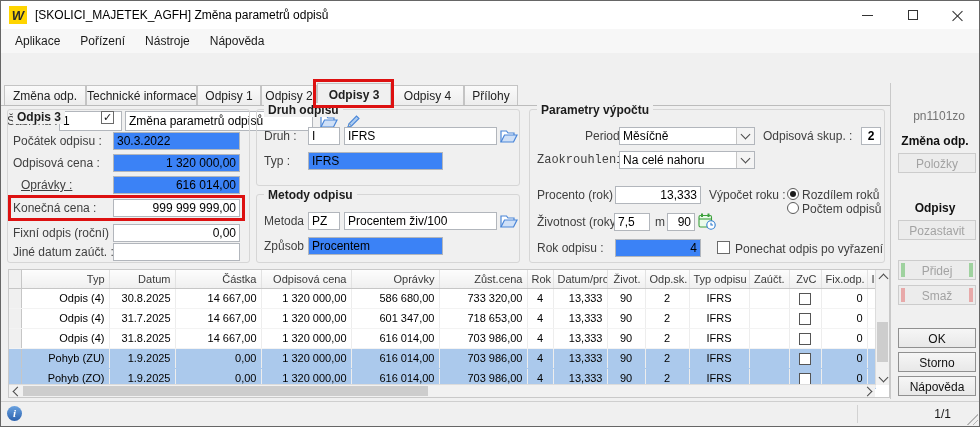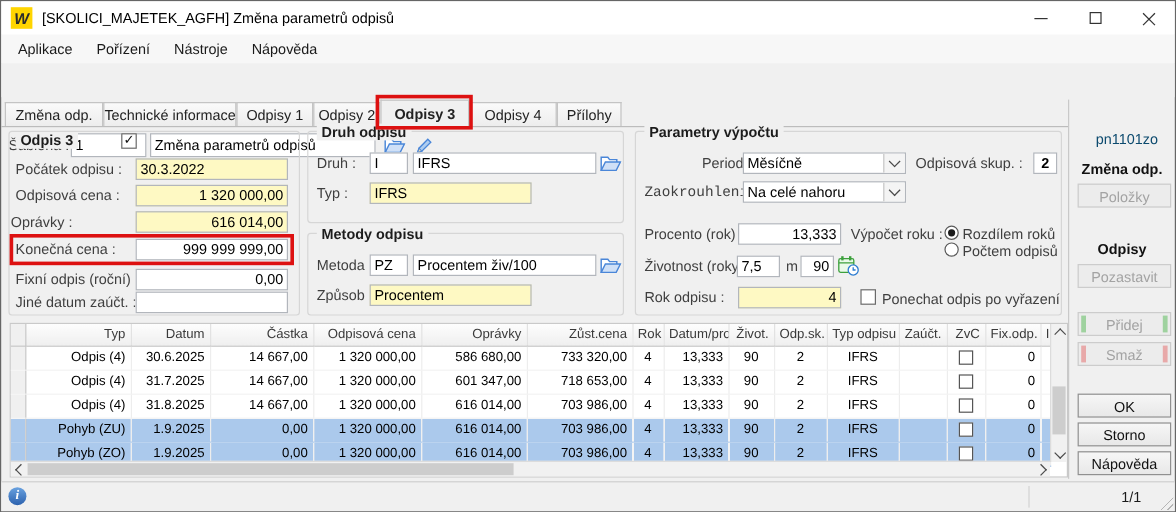--- a/index.html
+++ b/index.html
@@ -19,21 +19,21 @@
 
   
   .menubar{position:absolute;left:0;top:28px;width:100%;height:24px;background:#f7f7f7;display:flex;align-items:center;padding-left:4px;box-sizing:border-box;}
   .menu-item{padding:3px 10px;font-size:12px;color:#1a1a1a;white-space:nowrap;}
 
   
   .toolbar{position:absolute;left:0;top:52px;width:100%;height:28px;background:#f0f0f0;}
   .lbl{position:absolute;font-size:12px;color:#3f3f3f;white-space:nowrap;}
   .fld{position:absolute;height:18px;box-sizing:border-box;border:1px solid #b2b6bc;background:#fff;font-size:12px;padding:0 3px;font-family:inherit;color:#000;line-height:16px;white-space:nowrap;overflow:hidden;}
   input.fld{outline:none;}
-  .fld.ro{background:#fef9c3;}
+  .fld.ro{background:#3b82f6;}
   .num{text-align:right;}
   .icon-btn{position:absolute;width:20px;height:18px;display:flex;align-items:center;justify-content:center;}
 
   
   .tabstrip{position:absolute;left:0;top:81px;width:889px;height:24px;display:flex;align-items:flex-end;padding-left:3px;box-sizing:border-box;border-bottom:1px solid #bcbcbc;}
   .tab{height:20px;line-height:20px;text-align:center;font-size:12px;border:1px solid #c4c4c4;border-bottom:none;background:linear-gradient(#fafafa,#ededed);color:#222;box-sizing:border-box;white-space:nowrap;overflow:hidden;}
   .tab.active{height:23px;line-height:23px;background:#f0f0f0;font-weight:bold;margin-bottom:-1px;border-bottom:1px solid #f0f0f0;}
 
   
   .grp{position:absolute;border:1px solid #d6d6d6;border-radius:3px;box-sizing:border-box;}
@@ -123,42 +123,42 @@
           <path d="M1 13 L1 2 L6.5 2 L8 4 L14 4 L14 6" fill="#ffffff" stroke="#4a86d8" stroke-width="1.2"></path>
           <path d="M1 13 L4.5 6 L17 6 L13.5 13 Z" fill="#cfe0f7" stroke="#4a86d8" stroke-width="1.2"></path>
         </svg>
     </div>
     <div class="icon-btn" style="left:342px;top:59px;">
       <svg width="15" height="15" viewBox="0 0 15 15">
           <path d="M2 13 L3.2 9.5 L10.5 2 L13 4.5 L5.5 12 Z" fill="#aecdf0" stroke="#4a86d8" stroke-width="1.1"></path>
           <path d="M2 13 L3.2 9.5 L5.5 12 Z" fill="#f2dcae" stroke="#4a86d8" stroke-width="0.9"></path>
         </svg>
     </div>
-    <span class="lbl" style="right:14px;top:56px;color:#0c4a6e;">pn1101zo</span>
+    <span class="lbl" style="right:14px;top:56px;color:#737373;">pn1101zo</span>
   </div>
 
   <div class="tabstrip">
     <div class="tab" style="width:82px;">Změna odp.</div>
     <div class="tab" style="width:111px;">Technické informace</div>
     <div class="tab" style="width:64px;">Odpisy 1</div>
     <div class="tab" style="width:56px;">Odpisy 2</div>
     <div class="tab active" style="width:74px;">Odpisy 3</div>
     <div class="tab" style="width:73px;text-align:center;">Odpisy 4</div>
     <div class="tab" style="width:54px;">Přílohy</div>
   </div>
 
   <div class="grp" style="left:6px;top:108px;width:243px;height:154px;"></div>
   <span class="grp-title" style="left:12px;top:109px;">Odpis 3</span>
   <div class="cb" style="left:100px;top:110px;"><span>✓</span></div>
 
   <span class="lbl" style="left:12px;top:133px;">Počátek odpisu :</span>
   <input class="fld ro" style="left: 112px; top: 131px; width: 127px;" value="30.3.2022">
   <span class="lbl" style="left:12px;top:155px;">Odpisová cena :</span>
   <input class="fld ro num" style="left: 112px; top: 153px; width: 127px;" value="1 320 000,00">
-  <span class="lbl" style="left:8px;top:177px;">Oprávky :</span>
+  <span class="lbl" style="left:20px;top:177px;text-decoration:underline;">Oprávky :</span>
   <input class="fld ro num" style="left: 112px; top: 175px; width: 127px;" value="616 014,00">
   <span class="lbl" style="left:12px;top:200px;">Konečná cena :</span>
   <input class="fld num" style="left: 112px; top: 198px; width: 127px;" value="999 999 999,00">
   <span class="lbl" style="left:12px;top:225px;">Fixní odpis (roční) :</span>
   <input class="fld num" style="left: 112px; top: 223px; width: 127px;" value="0,00">
   <span class="lbl" style="left:12px;top:244px;">Jiné datum zaúčt. :</span>
   <input class="fld" style="left: 112px; top: 242px; width: 127px;">
 
   <div class="grp" style="left:255px;top:108px;width:264px;height:77px;"></div>
   <span class="grp-title" style="left:263px;top:102px;">Druh odpisu</span>
@@ -272,21 +272,21 @@
         <th>Odp.sk.</th>
         <th>Typ odpisu</th>
         <th>Zaúčt.</th>
         <th>ZvC</th>
         <th>Fix.odp.</th>
         <th>I</th>
       </tr>
       <tr>
         <td class="selcol"></td>
         <td class="r">Odpis (4)</td>
-        <td class="r">30.6.2025</td>
+        <td class="r">30.8.2025</td>
         <td class="r">14 667,00</td>
         <td class="r">1 320 000,00</td>
         <td class="r">586 680,00</td>
         <td class="r">733 320,00</td>
         <td class="c">4</td>
         <td class="r">13,333</td>
         <td class="c">90</td>
         <td class="c">2</td>
         <td class="c">IFRS</td>
         <td></td>

